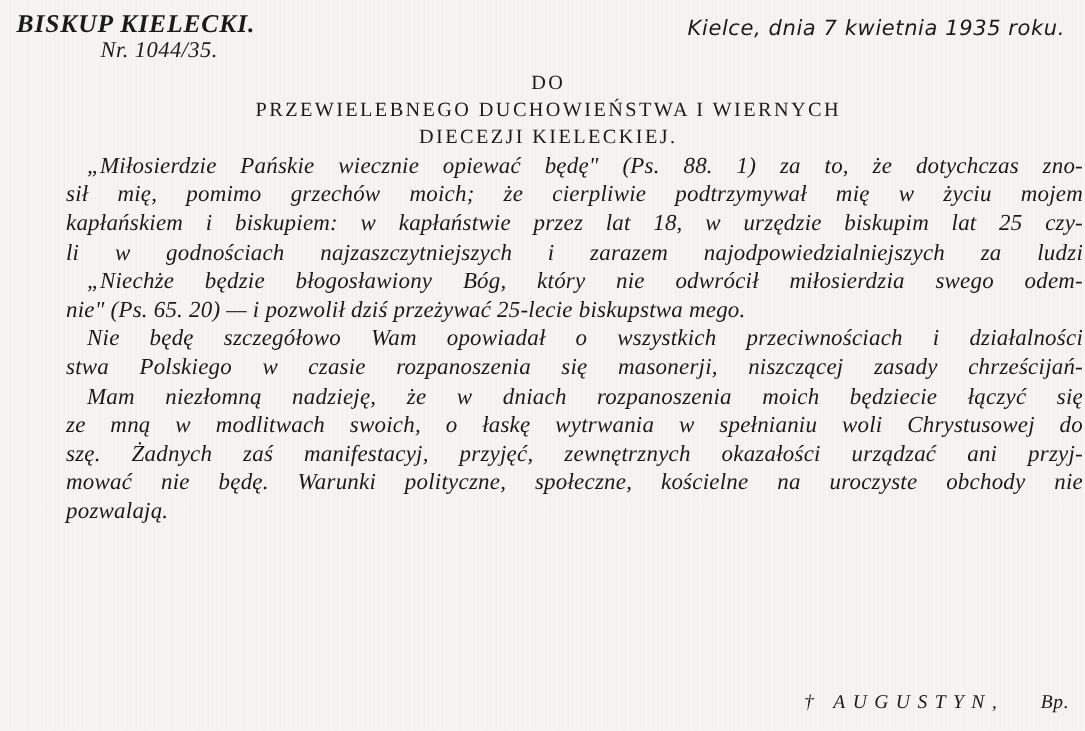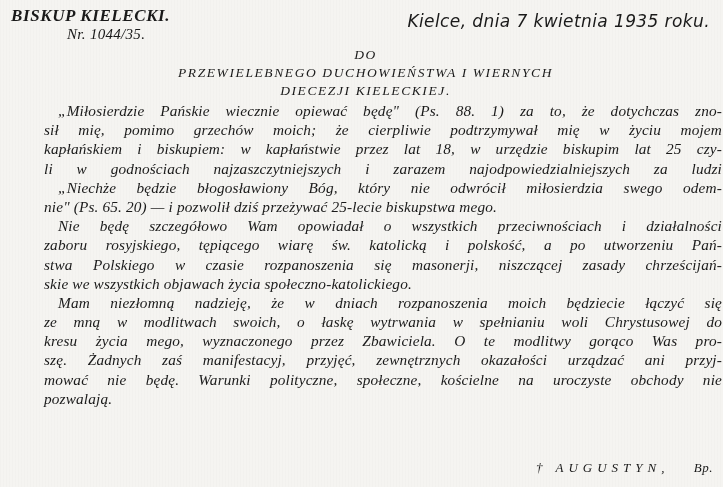--- a/index.html
+++ b/index.html
@@ -40,30 +40,29 @@
       font-weight: normal;
       font-size: 15px;
       letter-spacing: 0.3px;
     }
     .dateline {
       position: absolute;
       right: 13px;
       top: 11px;
       font-family: "DejaVu Sans", "Liberation Sans", sans-serif;
       font-style: italic;
-      font-size: 17px;
+      font-size: 14px;
       letter-spacing: 0.4px;
     }
     .address {
       position: absolute;
       left: 0;
       width: 723px;
       top: 46px;
       text-align: center;
-      font-style: italic;
       font-size: 13.5px;
       letter-spacing: 1.6px;
       line-height: 18px;
       padding-left: 8px;
       box-sizing: border-box;
     }
     .address div { white-space: nowrap; }
     .body-text {
       position: absolute;
       left: 44px;
@@ -129,29 +128,26 @@
       <div class="line">li w godnościach najzaszczytniejszych i zarazem najodpowiedzialniejszych za ludzi</div>
     </div>
 
     <div>
       <div class="line indent">„Niechże będzie błogosławiony Bóg, który nie odwrócił miłosierdzia swego odem-</div>
       <div class="line last">nie" (Ps. 65. 20) — i pozwolił dziś przeżywać 25-lecie biskupstwa mego.</div>
     </div>
 
     <div>
       <div class="line indent">Nie będę szczegółowo Wam opowiadał o wszystkich przeciwnościach i działalności</div>
-      <div class="line">zaboru  rosyjskiego, tępiącego wiarę św. katolicką i polskość, a po utworzeniu Pań-</div>
       <div class="line">stwa Polskiego w czasie rozpanoszenia się masonerji, niszczącej zasady chrześcijań-</div>
-      <div class="line last">skie we wszystkich objawach życia społeczno-katolickiego.</div>
     </div>
 
     <div>
       <div class="line indent">Mam niezłomną nadzieję, że w dniach rozpanoszenia moich będziecie łączyć się</div>
       <div class="line">ze mną w modlitwach swoich, o łaskę wytrwania w spełnianiu woli Chrystusowej do</div>
-      <div class="line">kresu życia mego, wyznaczonego przez Zbawiciela. O te modlitwy gorąco Was pro-</div>
       <div class="line">szę. Żadnych zaś manifestacyj, przyjęć, zewnętrznych okazałości urządzać ani przyj-</div>
       <div class="line">mować nie będę. Warunki polityczne, społeczne, kościelne na uroczyste obchody nie</div>
       <div class="line last">pozwalają.</div>
     </div>
   </div>
 
   <div class="signature">
     <span>†</span>
     <span>AUGUSTYN,</span>
     <span class="title">Bp.</span>

